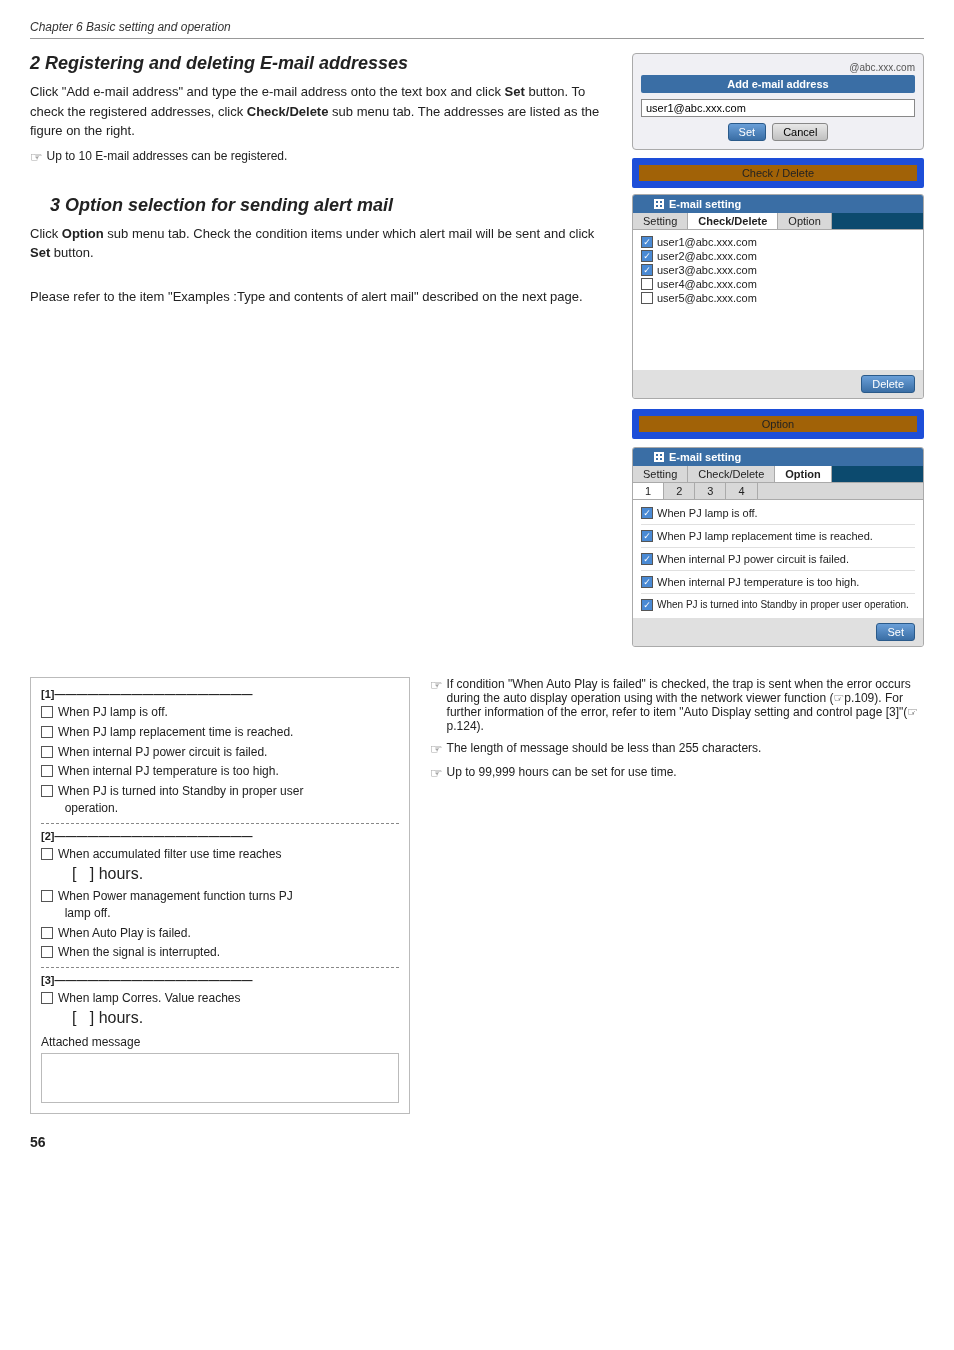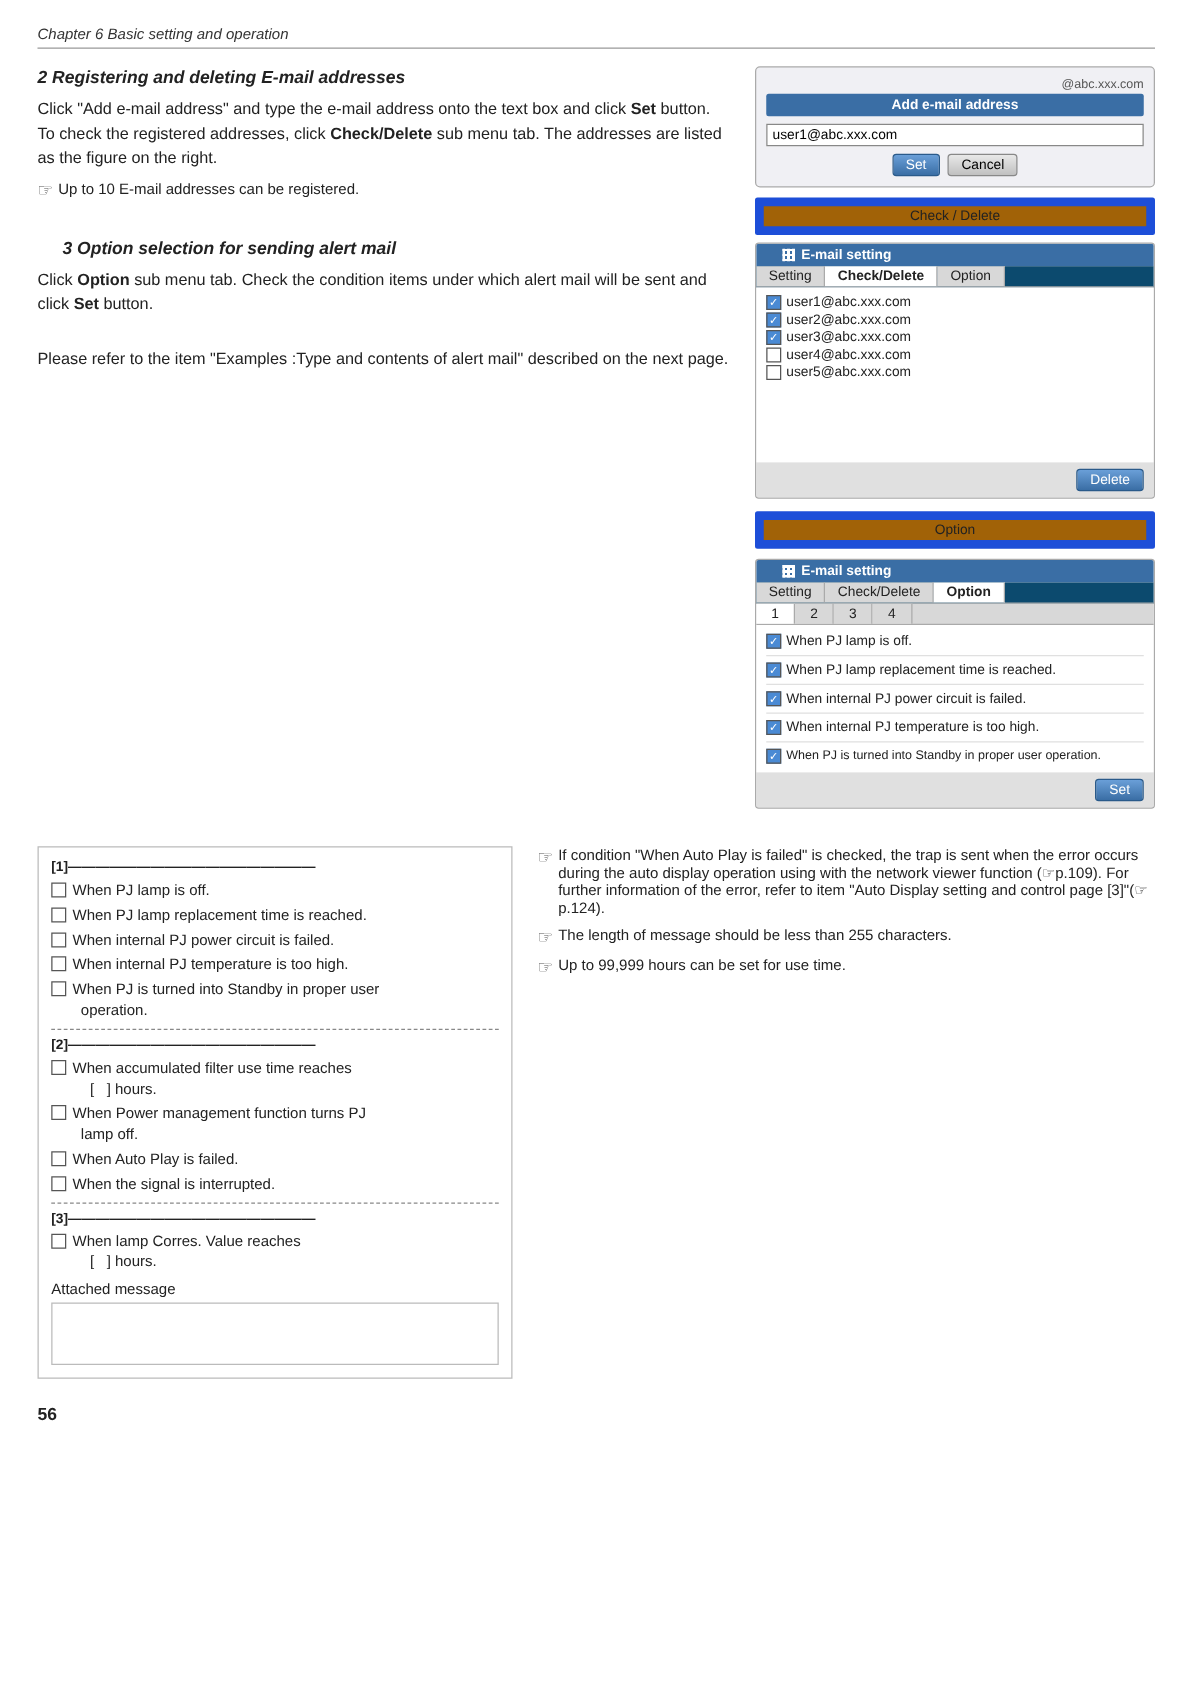--- a/index.html
+++ b/index.html
@@ -14,35 +14,35 @@
     }
     .chapter-title {
       font-style: italic;
       font-size: 12px;
       color: #333;
       border-bottom: 1px solid #999;
       padding-bottom: 4px;
       margin-bottom: 14px;
     }
     .section-title {
-      font-size: 14px;
+      font-size: 18px;
       font-weight: bold;
       font-style: italic;
       color: #222;
       margin-bottom: 8px;
     }
     .page-layout {
       display: flex;
       gap: 20px;
     }
     .left-col {
       flex: 1;
     }
     .right-col {
-      width: 320px;
+      width: 292px;
       flex-shrink: 0;
     }
     p { margin-bottom: 8px; line-height: 1.5; }
     .bold { font-weight: bold; }
     .note {
       display: flex;
       align-items: flex-start;
       gap: 4px;
       font-size: 12px;
       margin-bottom: 6px;
@@ -224,21 +224,21 @@
     .group-label {
       font-weight: bold;
       font-size: 11px;
       margin-bottom: 4px;
     }
     .hours-box {
       display: inline-flex;
       align-items: center;
       gap: 3px;
       margin-left: 14px;
-      font-size: 12px;
+      font-size: 16px;
     }
     .message-box {
       border: 1px solid #bbb;
       width: 100%;
       height: 50px;
       margin-top: 4px;
       background: #fff;
     }
     .page-number {
       font-weight: bold;

